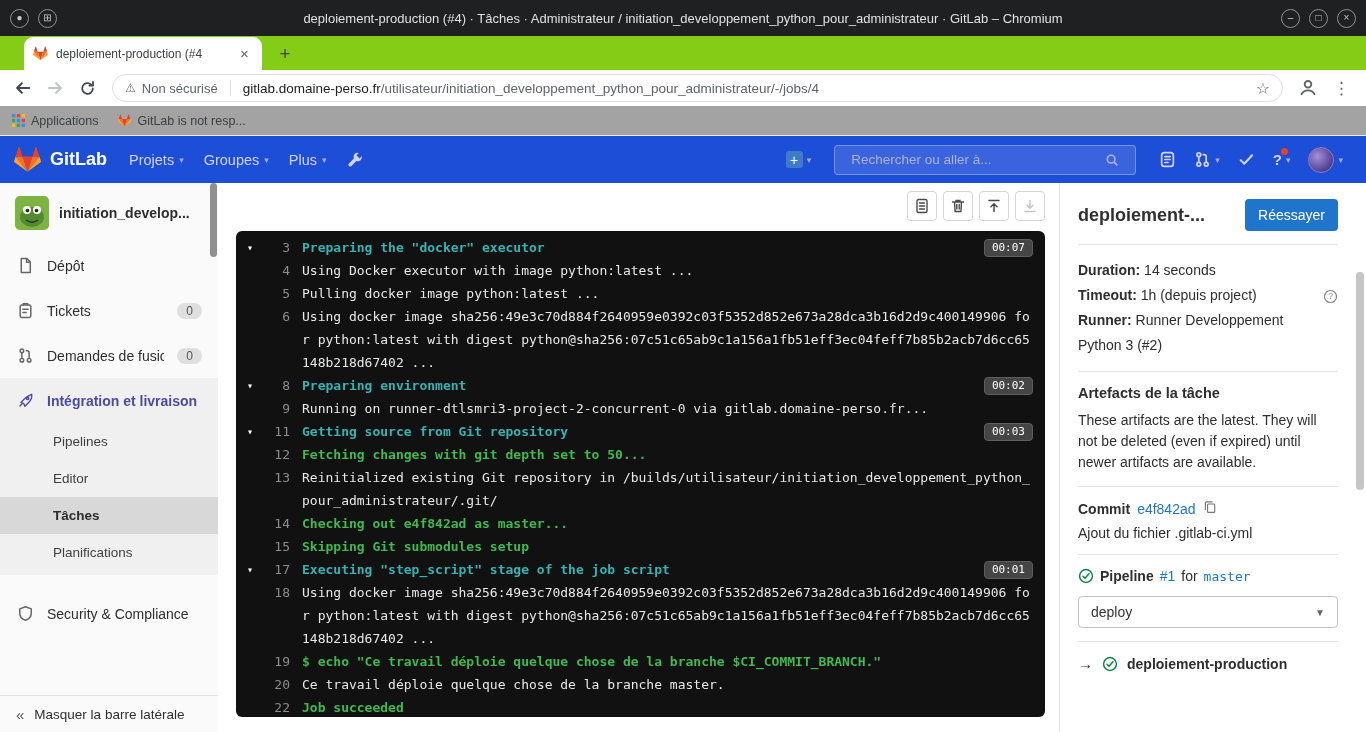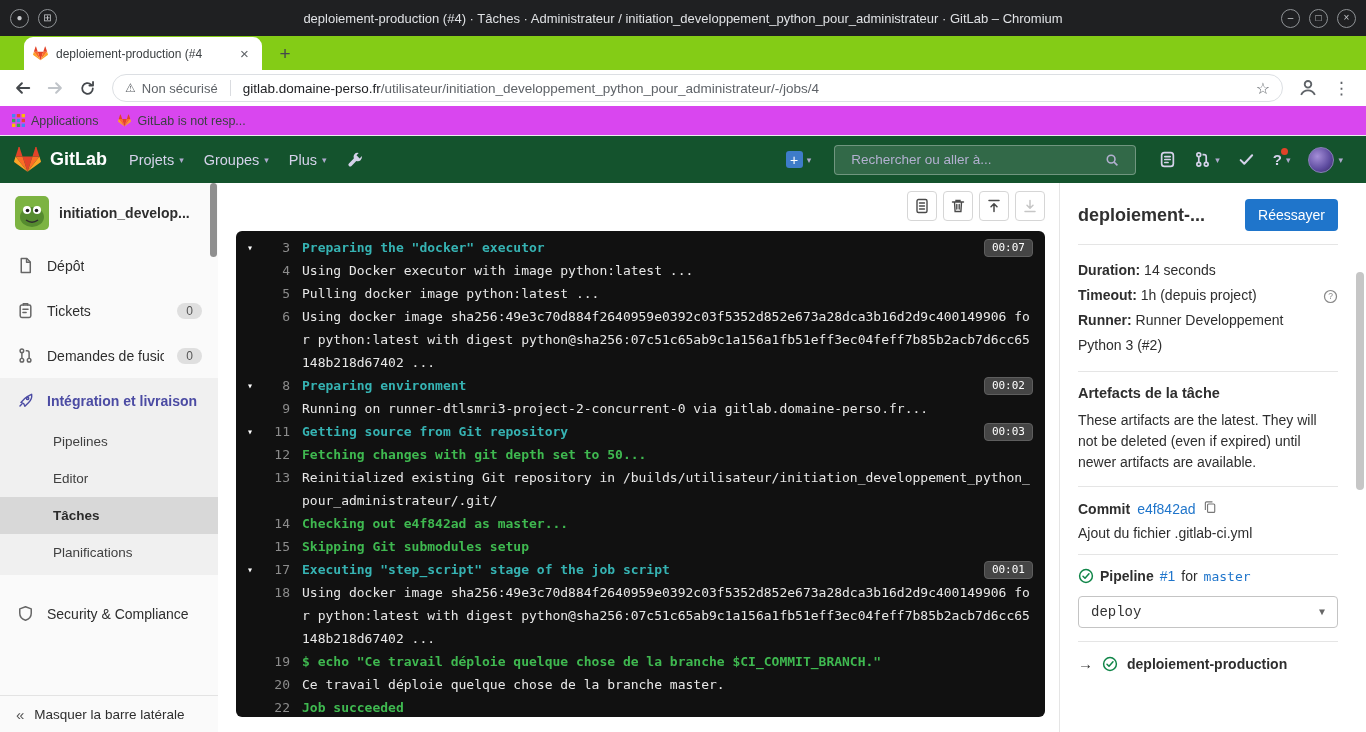--- a/index.html
+++ b/index.html
@@ -27,25 +27,25 @@
   .sec-warn { color:#5f6368; font-size:12px; }
   .sec-label { color:#5f6368; font-size:13px; white-space:nowrap; }
   .sec-sep { width:1px; height:16px; background:#dadce0; margin:0 6px; flex:none; }
   .url { flex:1; font-size:13.5px; white-space:nowrap; overflow:hidden; }
   .url .domain { color:#202124; }
   .url .path { color:#5f6368; }
   .star-icon { color:#5f6368; font-size:16px; flex:none; }
   .menu-dots { font-size:17px; color:#5f6368; padding:0 8px; }
 
   
-  .bookmarks-bar { height:30px; background:#d946ef; border-bottom:1px solid #ebedef; display:flex; align-items:center; padding:0 12px; gap:20px; }
+  .bookmarks-bar { height:30px; background:#a3a3a3; border-bottom:1px solid #ebedef; display:flex; align-items:center; padding:0 12px; gap:20px; }
   .bookmark { display:flex; align-items:center; gap:6px; font-size:12.5px; color:#3c4043; }
 
   
-  .gl-navbar { height:47px; background:#14532d; display:flex; align-items:center; padding:0 14px; }
+  .gl-navbar { height:47px; background:#1d4ed8; display:flex; align-items:center; padding:0 14px; }
   .gl-logo { display:flex; align-items:center; gap:9px; margin-right:12px; }
   .gl-logo-text { color:#fff; font-weight:bold; font-size:18px; }
   .gl-menus { display:flex; align-items:center; }
   .gl-menu { color:#d5d2ea; font-size:14.5px; padding:0 10px; display:flex; align-items:center; gap:5px; height:47px; }
   .caret { font-size:9px; color:#aeaacd; }
   .gl-wrench { padding:0 10px; display:flex; align-items:center; }
   .gl-spacer { flex:1; }
   .gl-plus { display:flex; align-items:center; gap:4px; padding:0 9px; }
   .plus-box { width:17px; height:17px; background:#3e7cc9; border-radius:3px; color:#fff; font-size:14px; display:flex; align-items:center; justify-content:center; line-height:1; }
   .gl-search { width:302px; height:30px; background:rgba(255,255,255,0.13); border:1px solid rgba(255,255,255,0.30); border-radius:4px; display:flex; align-items:center; padding:0 16px; margin:0 14px; gap:6px; }
@@ -101,21 +101,21 @@
   .p-row { line-height:25px; }
   .p-row b { font-weight:bold; }
   .help-circle { float:right; margin-top:4px; }
   .artifacts-title { font-weight:bold; margin-bottom:9px; font-size:14.5px; }
   .artifacts-text { line-height:21px; }
   .commit-row { display:flex; align-items:center; gap:7px; }
   .link { color:#1f75cb; }
   .commit-msg { margin-top:8px; }
   .pipeline-row { display:flex; align-items:center; gap:6px; }
   .branch { font-family:"DejaVu Sans Mono", monospace; font-size:13px; color:#1f75cb; }
-  .stage-dropdown { margin-top:12px; height:32px; border:1px solid #c4c4c4; border-radius:4px; display:flex; align-items:center; justify-content:space-between; padding:0 12px; background:#fff; color:#333;font-family:Liberation Mono, monospace; }
+  .stage-dropdown { margin-top:12px; height:32px; border:1px solid #c4c4c4; border-radius:4px; display:flex; align-items:center; justify-content:space-between; padding:0 12px; background:#fff; color:#333; }
   .dd-caret { font-size:10px; color:#666; }
   .job-row { display:flex; align-items:center; gap:9px; font-weight:bold; }
   .job-arrow { font-size:15px; color:#333; font-weight:normal; }
 
   .page-scroll-thumb { position:absolute; right:2px; top:272px; width:8px; height:218px; background:#c6c6c6; border-radius:4px; z-index:20; }
 </style>
 </head>
 <body>
 
 <div class="titlebar">

